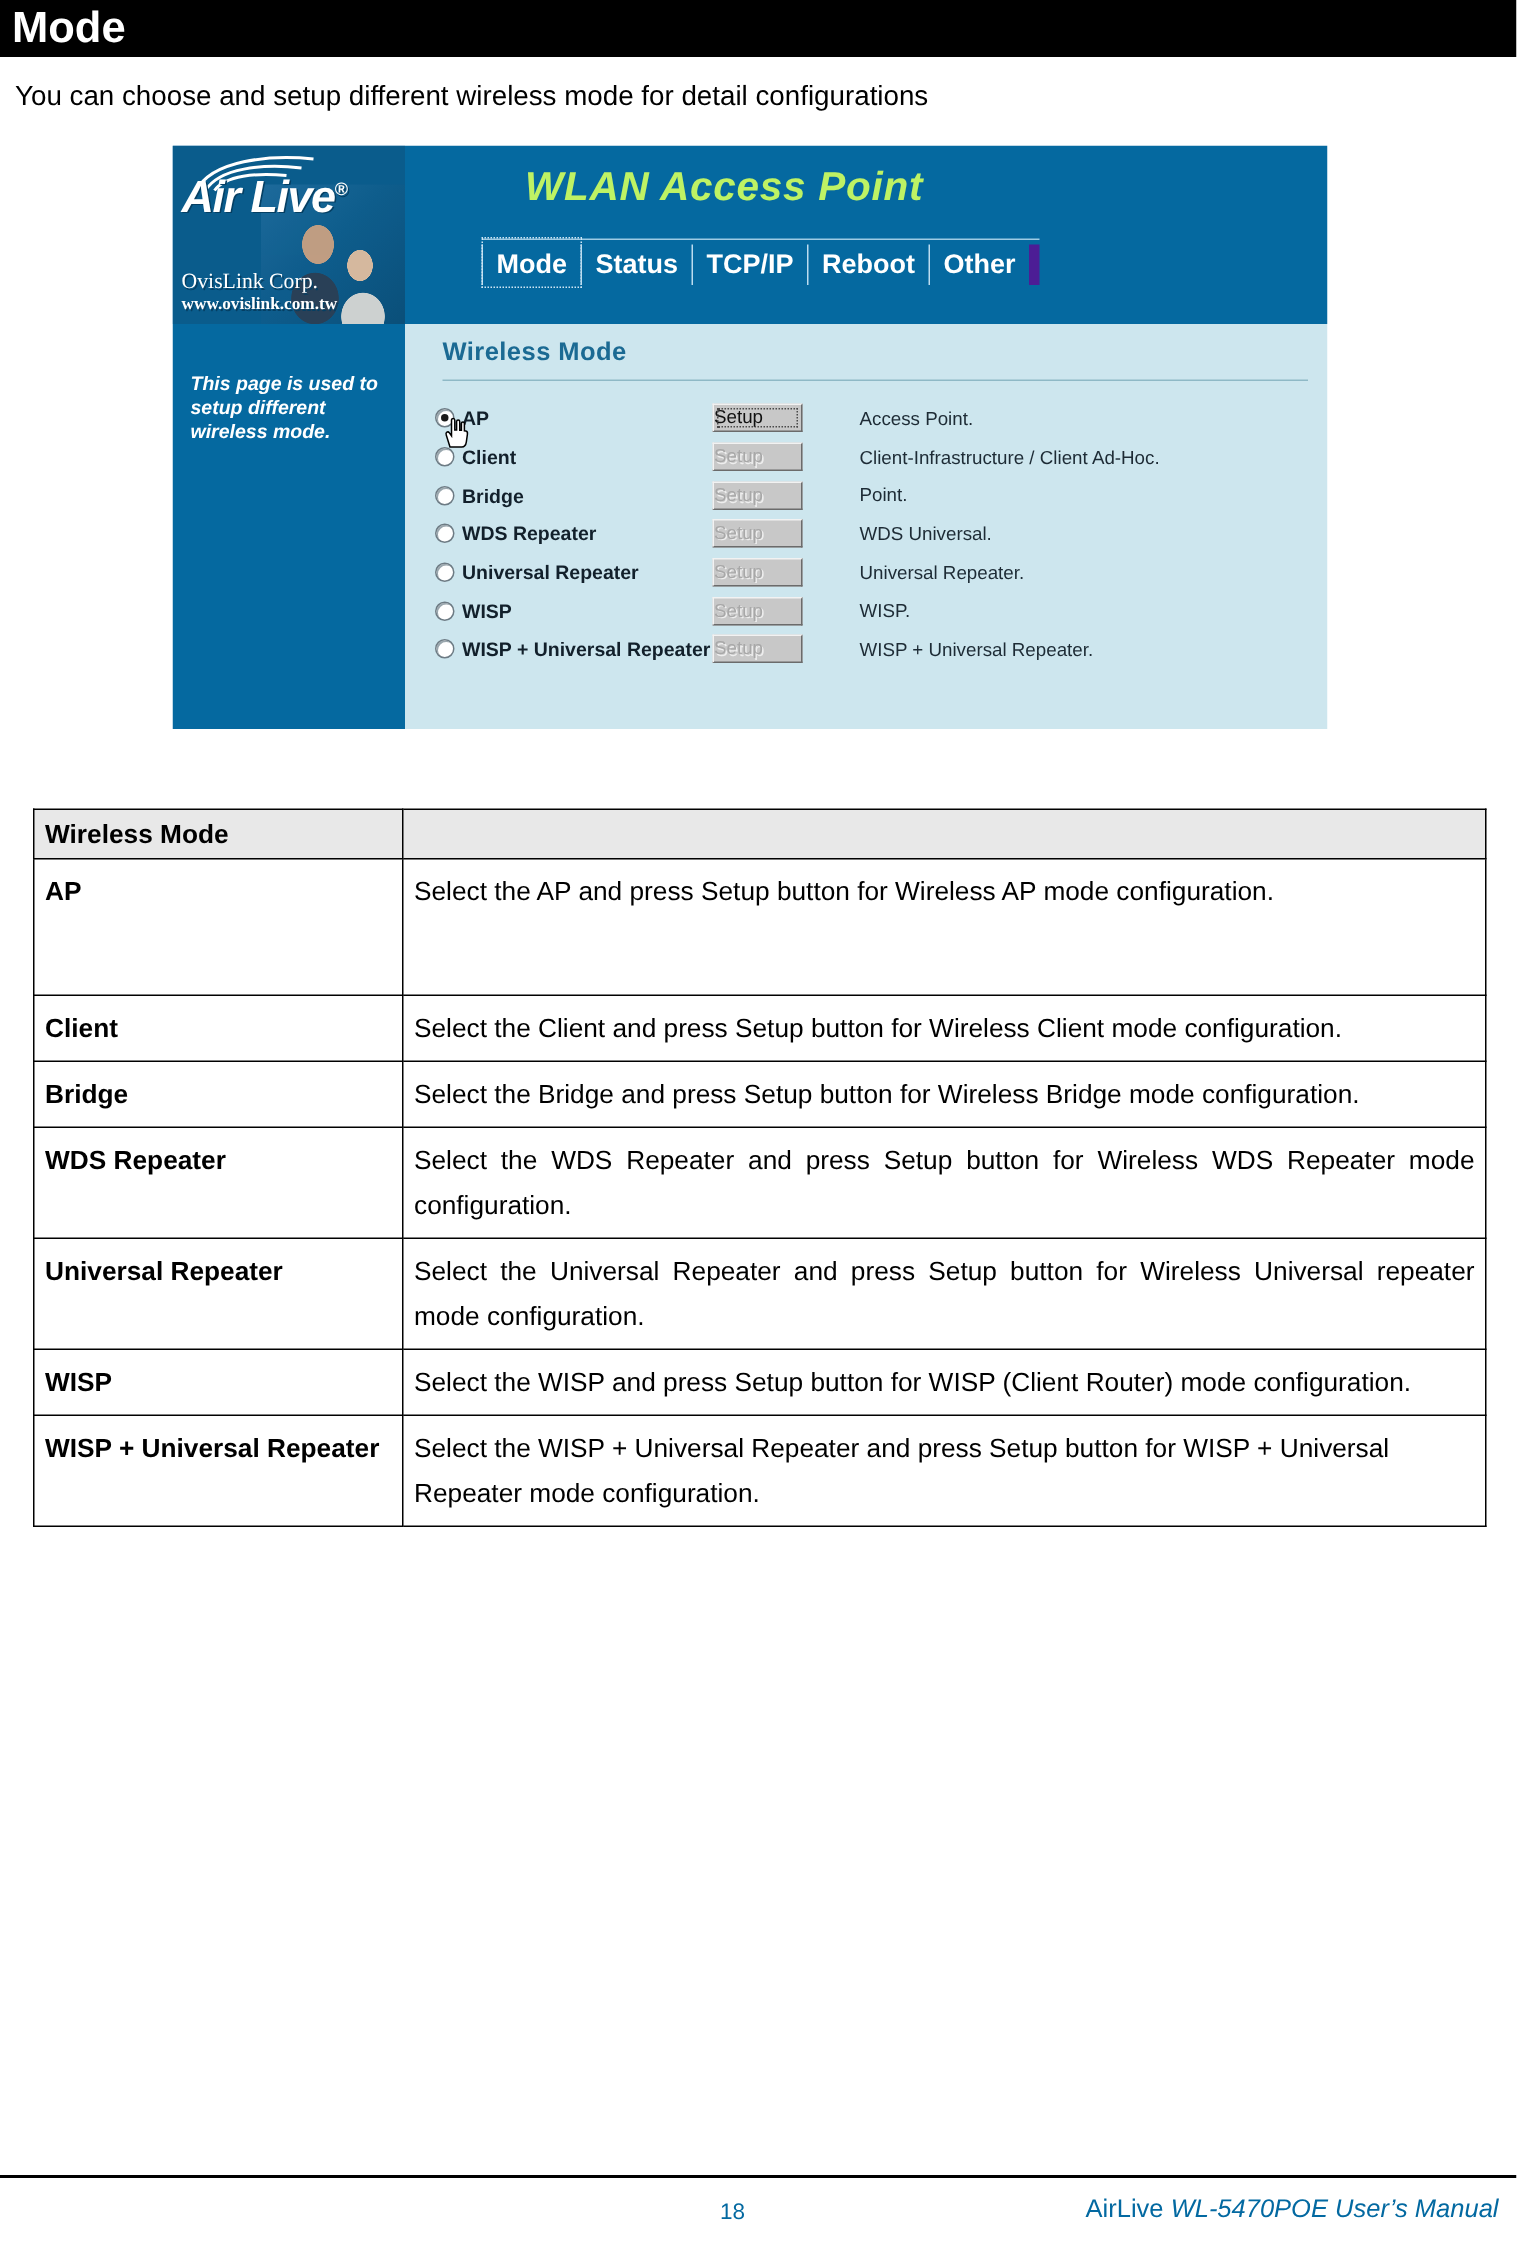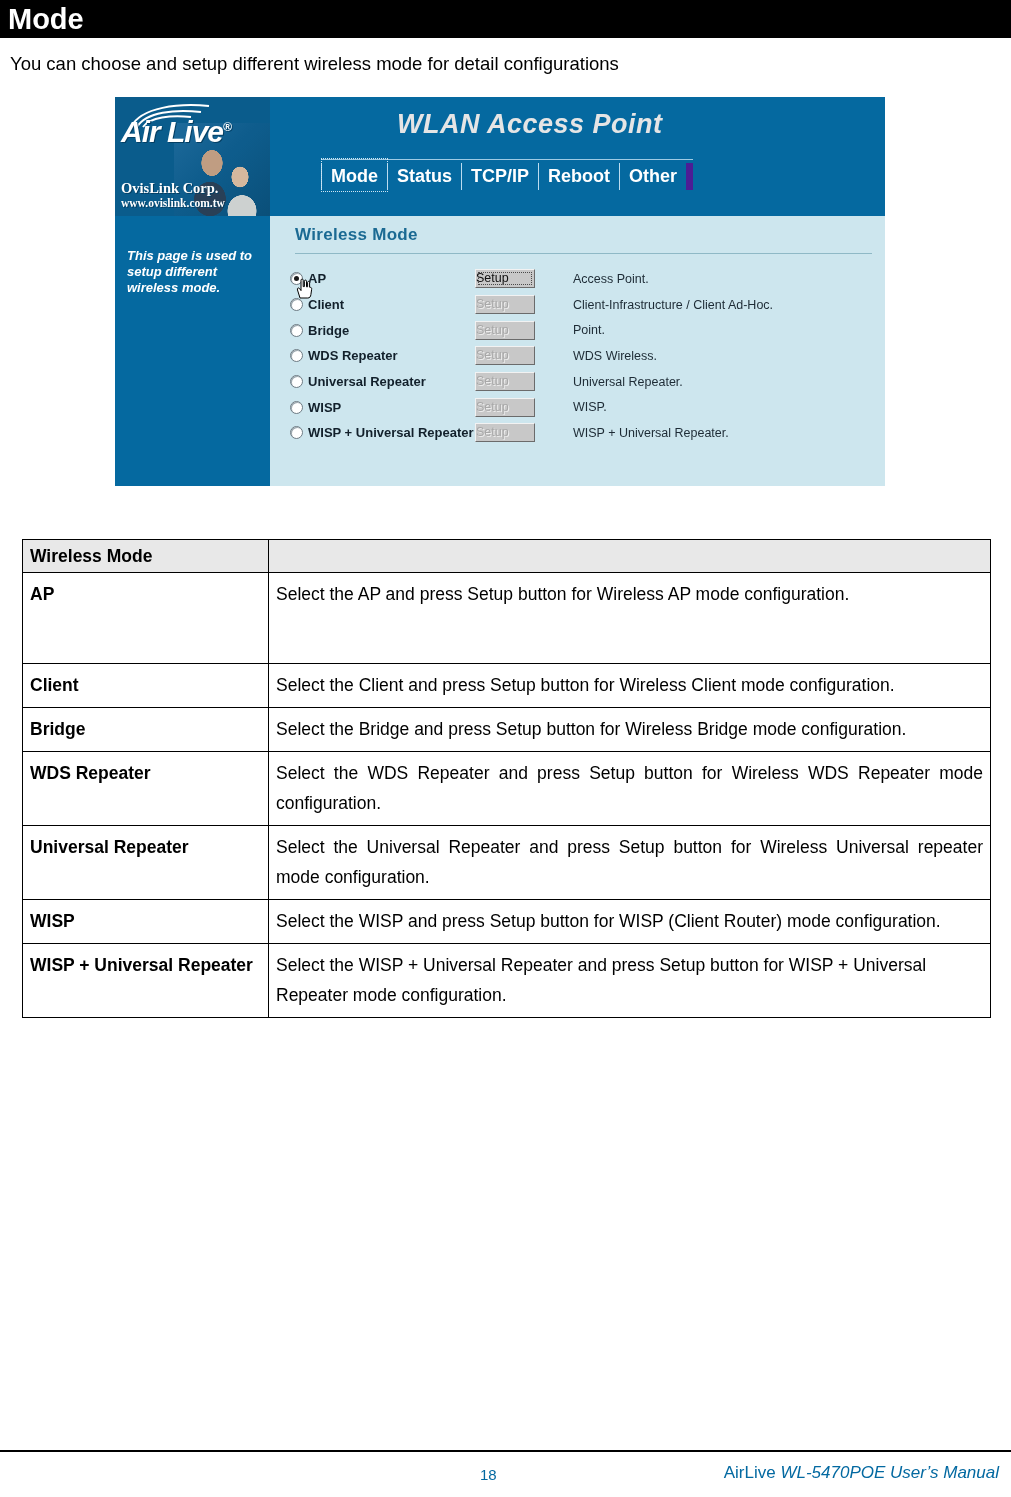--- a/index.html
+++ b/index.html
@@ -114,21 +114,21 @@
   }
   .logo-word .reg {
     font-size: 12px;
     vertical-align: super;
   }
   .logo-corp {
     position: absolute;
     left: 6px;
     top: 83px;
     font-size: 14.5px;
-    font-weight: bold;
+    font-weight: normal;
     color: #ffffff;
     font-family: "Liberation Serif", serif;
     text-shadow: 1px 1px 0 #053f63;
     white-space: nowrap;
   }
   .logo-url {
     position: absolute;
     left: 6px;
     top: 100px;
     font-size: 11.5px;
@@ -139,24 +139,23 @@
     white-space: nowrap;
   }
 
   .shot-title {
     position: absolute;
     left: 235px;
     top: 12px;
     font-size: 27px;
     font-style: italic;
     font-weight: bold;
-    color: #e5e5e5;
+    color: #bef264;
     letter-spacing: 0.5px;
     white-space: nowrap;
-    margin-left: 47px;
   }
 
   .tabs {
     position: absolute;
     left: 206px;
     top: 62px;
     height: 30px;
     display: flex;
     align-items: flex-end;
     border-top: 1px solid #9ecbe4;
@@ -482,21 +481,21 @@
         </div>
 
         <div class="mode-row">
           <div class="radio-cell">
             <span class="radio"></span>
             <span class="radio-label">WDS Repeater</span>
           </div>
           <div class="setup-cell">
             <div class="setup-btn">Setup</div>
           </div>
-          <div class="desc-cell">WDS Wireless.</div>
+          <div class="desc-cell">WDS Universal.</div>
         </div>
 
         <div class="mode-row">
           <div class="radio-cell">
             <span class="radio"></span>
             <span class="radio-label">Universal Repeater</span>
           </div>
           <div class="setup-cell">
             <div class="setup-btn">Setup</div>
           </div>

